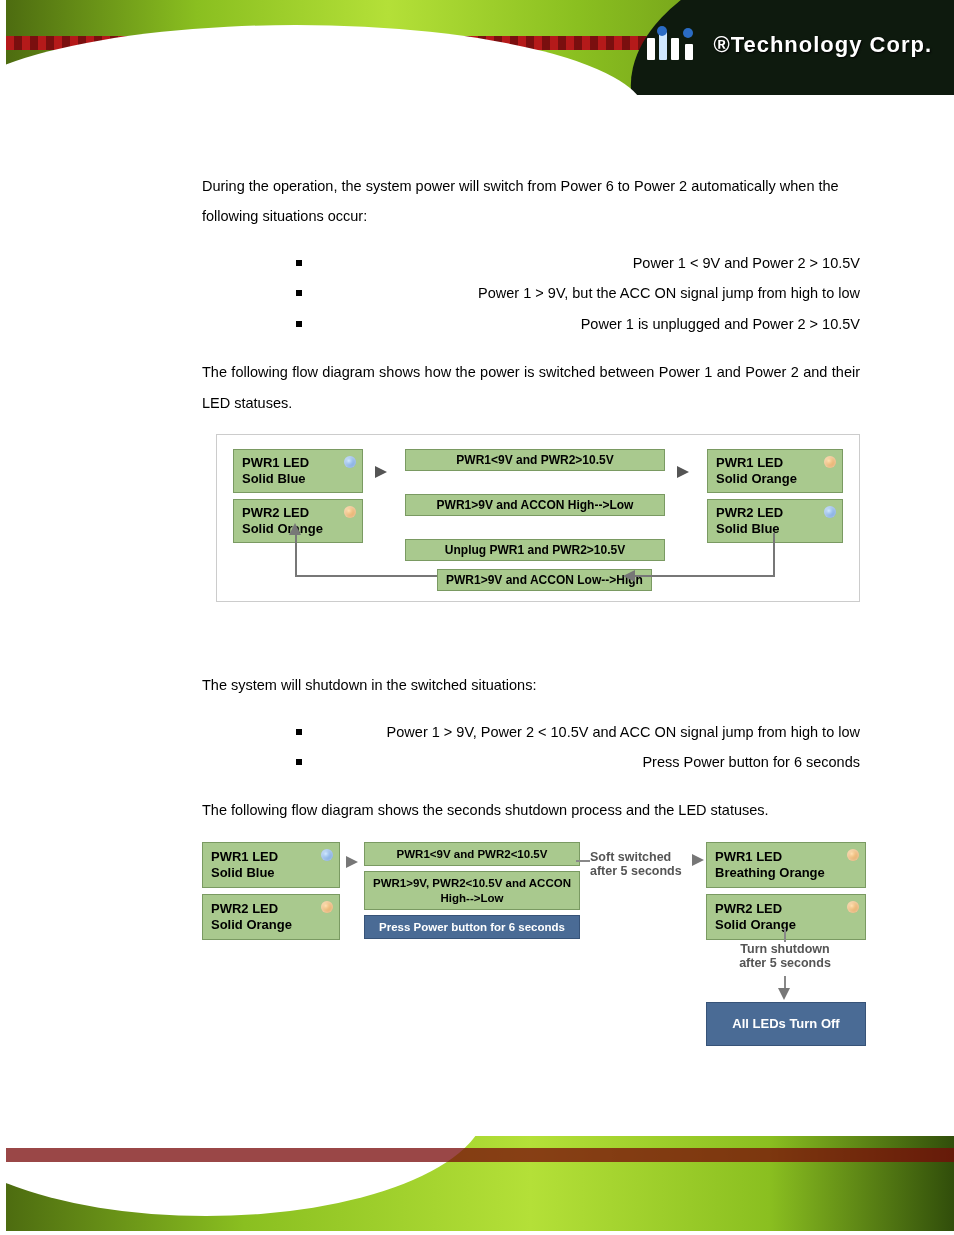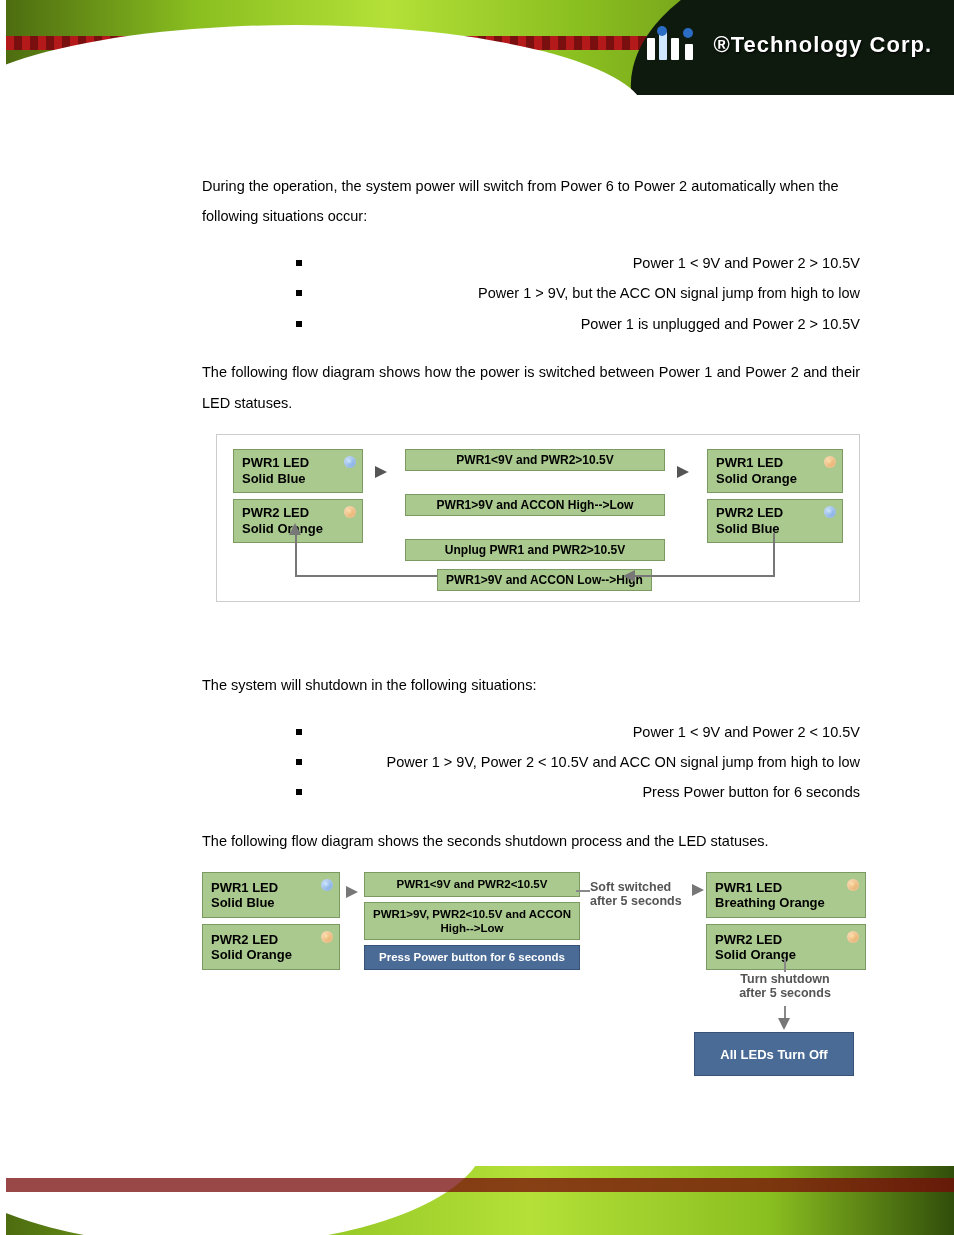--- a/index.html
+++ b/index.html
@@ -49,21 +49,21 @@
   .bottom-cond { position:absolute; left:220px; bottom:10px; }
   .d2 { position:relative; height:230px; margin-left:0; }
   .d2 .colA { position:absolute; left:0; top:0; width:138px; }
   .d2 .colA .dbox-lg { height:36px; }
   .d2 .colB { position:absolute; left:162px; top:0; width:216px; }
   .d2 .colB .cond { margin-bottom:5px; padding:4px 6px; font-size:11.5px; line-height:1.25; white-space:normal; }
   .d2 .soft { position:absolute; left:388px; top:8px; }
   .d2 .colC { position:absolute; left:504px; top:0; width:160px; }
   .d2 .colC .dbox-lg { height:36px; }
   .d2 .hard { position:absolute; left:508px; top:100px; width:150px; text-align:center;}
-  .d2 .offbox { position:absolute; left:492px; top:160px; width:160px; }
+  .d2 .offbox { position:absolute; left:504px; top:160px; width:160px; }
   .d2 .connect { position:absolute; background:#888; }
   .arrR { position:absolute; width:0;height:0;border-top:6px solid transparent;border-bottom:6px solid transparent;border-left:12px solid #777;}
   .arrD { position:absolute; width:0;height:0;border-left:6px solid transparent;border-right:6px solid transparent;border-top:12px solid #777;}
   .arrL { position:absolute; width:0;height:0;border-top:6px solid transparent;border-bottom:6px solid transparent;border-right:12px solid #777;}
   .arrU { position:absolute; width:0;height:0;border-left:6px solid transparent;border-right:6px solid transparent;border-bottom:12px solid #777;}
 </style>
 </head>
 <body>
 
 <div class="page">
@@ -138,23 +138,22 @@
         <div class="line" style="left:78px;top:140px;width:142px;height:2px"></div>
         <span class="arrU" style="left:72px;top:88px"></span>
         <div class="line" style="right:84px;top:98px;width:2px;height:44px"></div>
         <div class="line" style="right:84px;top:140px;width:140px;height:2px"></div>
         <span class="arrL" style="right:224px;top:135px"></span>
       </div>
     </div>
 
     <div style="height:34px"></div>
 
-    <div class="para">The system will shutdown in the following situations:</div>
+    <div class="para">The system will shutdown in the switched situations:</div>
     <ul class="sq">
-      <li>Power 1 &lt; 9V and Power 2 &lt; 10.5V</li>
       <li>Power 1 &gt; 9V, Power 2 &lt; 10.5V and ACC ON signal jump from high to low</li>
       <li>Press Power button for 6 seconds</li>
     </ul>
     <div class="para">The following flow diagram shows the seconds shutdown process and the LED statuses.</div>
 
     <div class="diagram d2">
       <div class="colA">
         <div class="dbox dbox-lg">
           <span class="led-dot blue"></span>
           <div>

